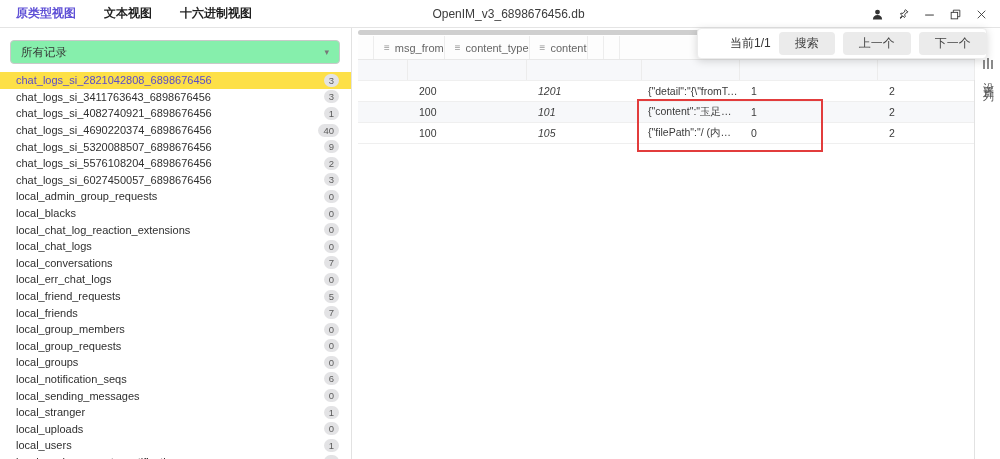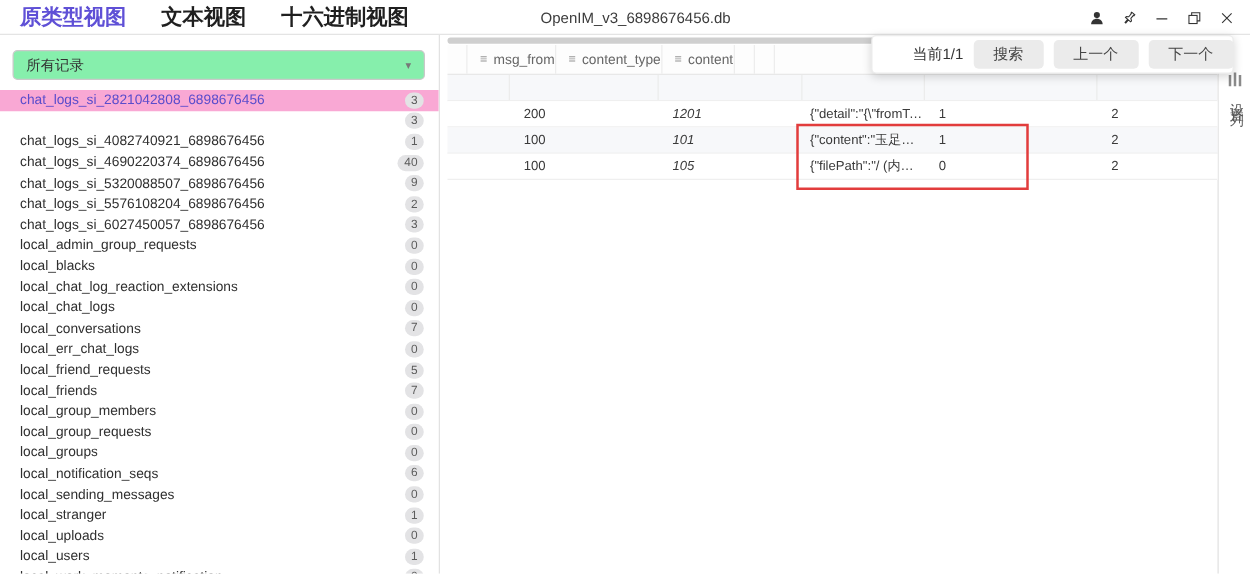--- a/index.html
+++ b/index.html
@@ -3,21 +3,21 @@
 <meta charset="utf-8">
 <style>
   * { margin:0; padding:0; box-sizing:border-box; }
   html,body { width:1000px; height:459px; background:#fff; overflow:hidden;
               font-family:"Liberation Sans","DejaVu Sans",sans-serif; }
 
   
   .topbar { position:relative; height:28px; background:#fff; border-bottom:1px solid #e4e4e4;
             display:flex; align-items:center; }
   .tabs { display:flex; gap:28px; margin-left:16px; }
-  .tab { font-size:17px; font-weight:bold; color:#1f1f1f; cursor:pointer; white-space:nowrap; }
+  .tab { font-size:12px; font-weight:bold; color:#1f1f1f; cursor:pointer; white-space:nowrap; }
   .tab.active { color:#5f50d6; }
   .win-title { position:absolute; left:17px; right:0; text-align:center; font-size:12px; color:#3c3c3c;
                pointer-events:none; }
   .win-controls { position:absolute; right:12px; top:0; height:28px; display:flex; align-items:center; gap:13px; }
   .win-controls svg { display:block; cursor:pointer; }
 
   
   .body { position:relative; height:431px; }
   .sidebar { position:absolute; left:0; top:0; width:352px; height:100%;
              border-right:1px solid #e2e2e2; background:#fff; overflow:hidden; }
@@ -27,21 +27,21 @@
 
   
   .dropdown { margin:12px 11px 0 10px; height:24px; border:1px solid #c9c9c9; border-radius:4px;
               display:flex; align-items:center; padding:0 10px; font-size:11.5px; color:#333;
               cursor:pointer; background:#86efac; }
   .dropdown .caret { margin-left:auto; font-size:9px; color:#777; }
   .table-list { margin-top:8px; }
   .side-item { height:16.6px; display:flex; align-items:center; padding:0 12px 0 16px;
                font-size:11px; color:#2f2f2f; cursor:pointer; }
   .side-item .tname { overflow:hidden; white-space:nowrap; text-overflow:ellipsis; }
-  .side-item.selected { background:#f9a8d4; color:#5a4ccc; }
+  .side-item.selected { background:#fde047; color:#5a4ccc; }
   .badge { margin-left:auto; background:#e3e3e5; color:#5c5c5c; font-size:9.5px; line-height:13px;
            height:13px; min-width:15px; padding:0 5px; border-radius:7px; text-align:center; }
 
   
   .hscroll { position:absolute; top:2px; left:0; right:0; height:6px; }
   .hscroll .thumb { height:5px; background:#cfcfcf; border-radius:3px; }
   .grid { position:absolute; top:8px; left:0; right:0; }
   .grid-header { display:flex; height:24px; border-bottom:1px solid #e8e8e8; background:#fdfdfd; }
   .hcell { display:flex; align-items:center; padding-left:10px; font-size:11px; color:#666;
            border-right:1px solid #ededed; overflow:hidden; white-space:nowrap; cursor:pointer; }
@@ -132,20 +132,21 @@
       <span class="caret">▾</span>
     </div>
     <div class="table-list">
 
         <div class="side-item selected">
           <span class="tname">chat_logs_si_2821042808_6898676456</span>
           <span class="badge">3</span>
         </div>
 
         <div class="side-item">
+          <span class="tname">chat_logs_si_3411763643_6898676456</span>
           <span class="badge">3</span>
         </div>
 
         <div class="side-item">
           <span class="tname">chat_logs_si_4082740921_6898676456</span>
           <span class="badge">1</span>
         </div>
 
         <div class="side-item">
           <span class="tname">chat_logs_si_4690220374_6898676456</span>

